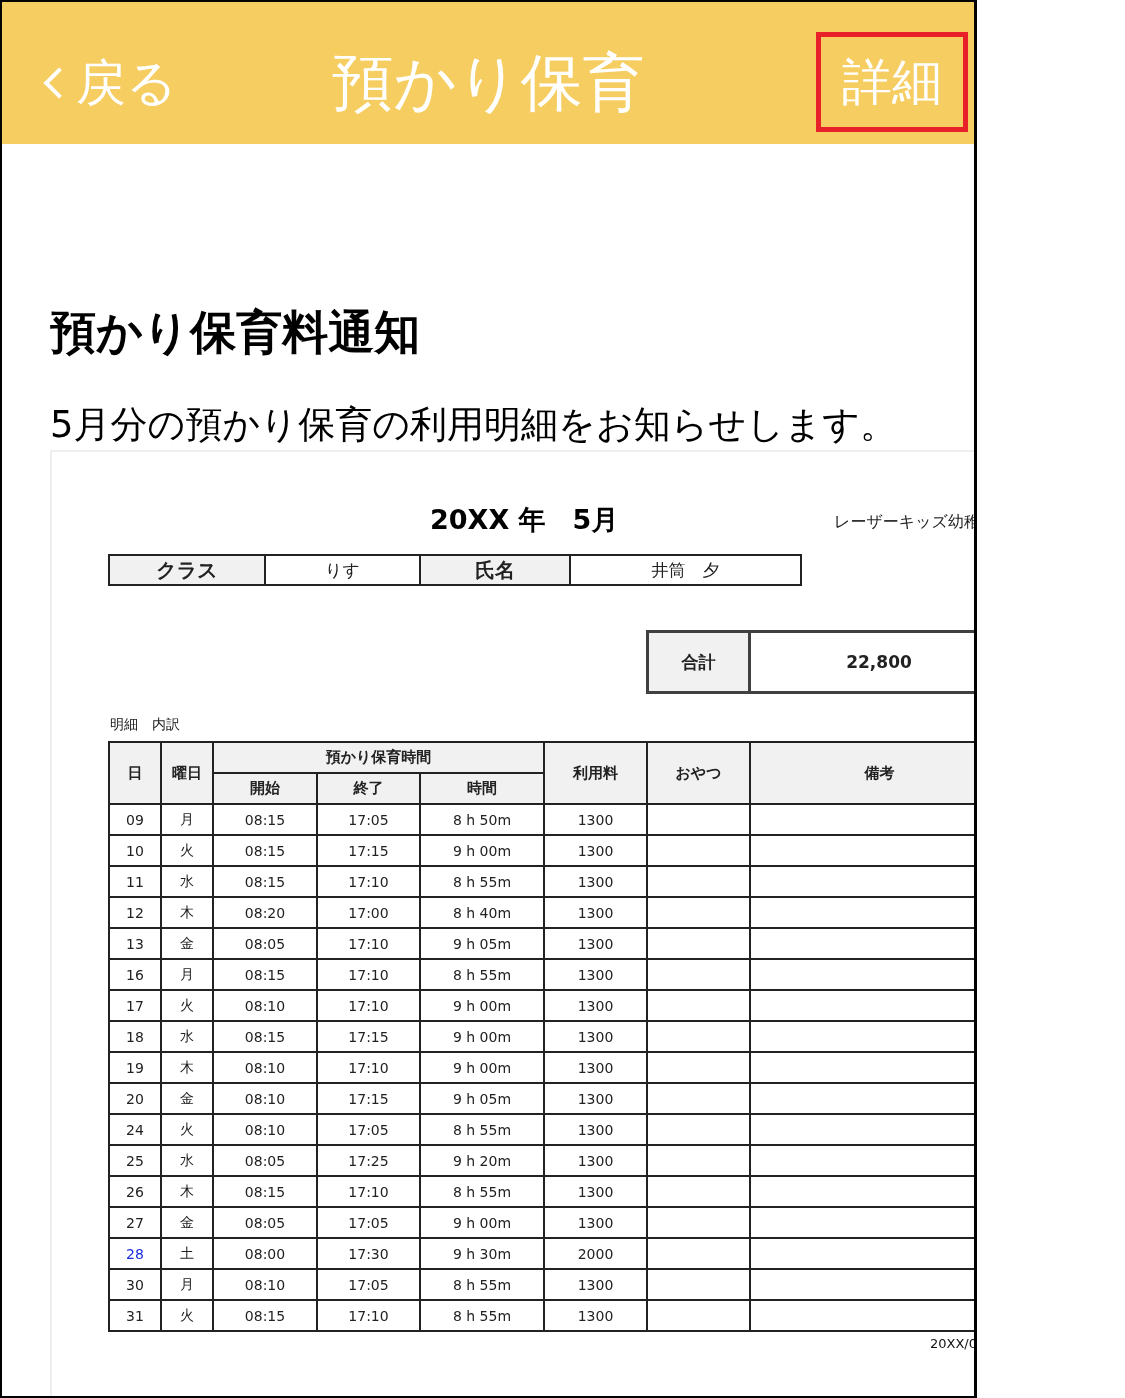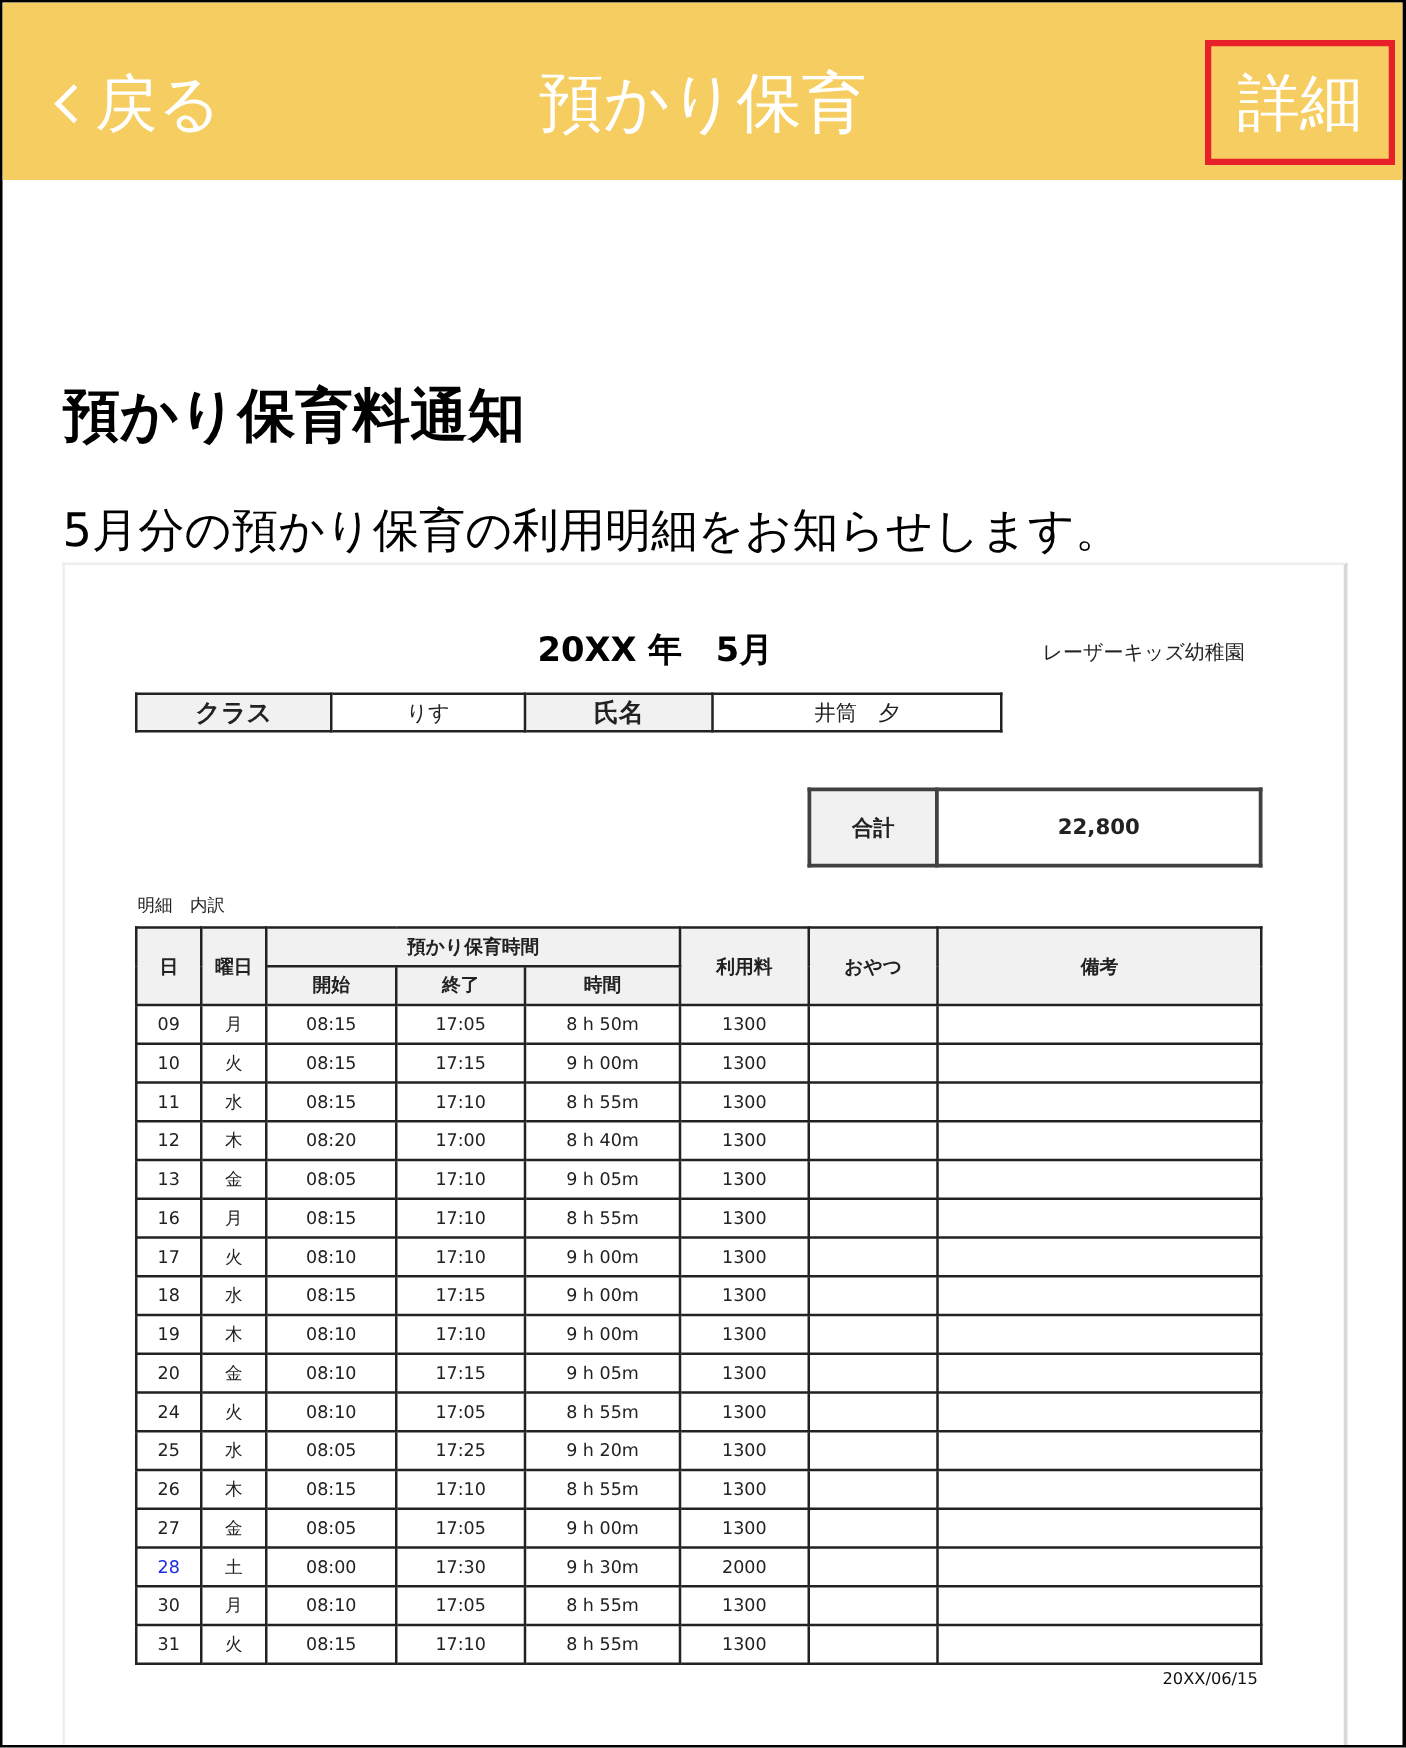--- a/index.html
+++ b/index.html
@@ -1,22 +1,22 @@
 <!DOCTYPE html>
 <html><head>
 <meta charset="utf-8">
 <style>
   * { box-sizing: border-box; margin: 0; padding: 0; }
   html, body { width: 1125px; height: 1398px; overflow: hidden; background: #fff; }
   body { font-family: "DejaVu Sans", "Liberation Sans", sans-serif; }
-  .frame { position: absolute; left: 0; top: 0; width: 1125px; height: 1398px; border: 2px solid #000; border-right-width: 3px; overflow: hidden; background: #fff; }
+  .frame { position: absolute; left: 0; top: 0; width: 977px; height: 1398px; border: 2px solid #000; border-right-width: 3px; overflow: hidden; background: #fff; }
   .nav { position: absolute; left: 0; top: 0; right: 0; height: 142px; background: #f5cd60; color: #fff; }
   .nav .back { position: absolute; left: 38px; top: 48px; font-size: 50px; line-height: 66px; display: flex; align-items: center; cursor: pointer; }
   .nav .back .chev { display: inline-block; width: 22px; height: 22px; border-left: 4px solid #fff; border-bottom: 4px solid #fff; transform: rotate(45deg); margin-right: 6px; margin-left: 8px; }
-  .nav .title { position: absolute; left: 0; right: 0; top: 48px; text-align: center; font-size: 52px; line-height: 66px; }
+  .nav .title { position: absolute; left: 0; right: 0; top: 48px; text-align: center; font-size: 62px; line-height: 66px; }
   .nav .detail { position: absolute; right: 6px; top: 30px; width: 152px; height: 100px; border: 5px solid #e8202a; font-size: 50px; line-height: 90px; text-align: center; cursor: pointer; }
   .datebar { position: absolute; left: 0; right: 0; top: 142px; height: 116px; background: #f4f4f4; border-bottom: 3px solid #dcdcdc; }
   .datebar .date { position: absolute; left: 48px; top: 36px; font-size: 34px; font-weight: bold; color: #000; letter-spacing: -1px; }
   .datebar .time { font-weight: normal; }
   .h1 { position: absolute; left: 48px; top: 300px; font-size: 46px; font-weight: bold; color: #000; }
   .lead { position: absolute; left: 48px; top: 398px; font-size: 37px; color: #000; }
   .doc { position: absolute; left: 48px; top: 448px; width: 1028px; height: 960px; background: #fff; border-top: 2px solid #eee; border-left: 2px solid #eee; border-right: 3px solid #d8d8d8; }
   .doc .ym { position: absolute; left: 378px; top: 50px; font-size: 27px; font-weight: bold; }
   .doc .org { position: absolute; left: 782px; top: 60px; font-size: 16px; color: #222; }
   table { border-collapse: collapse; position: absolute; font-size: 15px; color: #222; }

